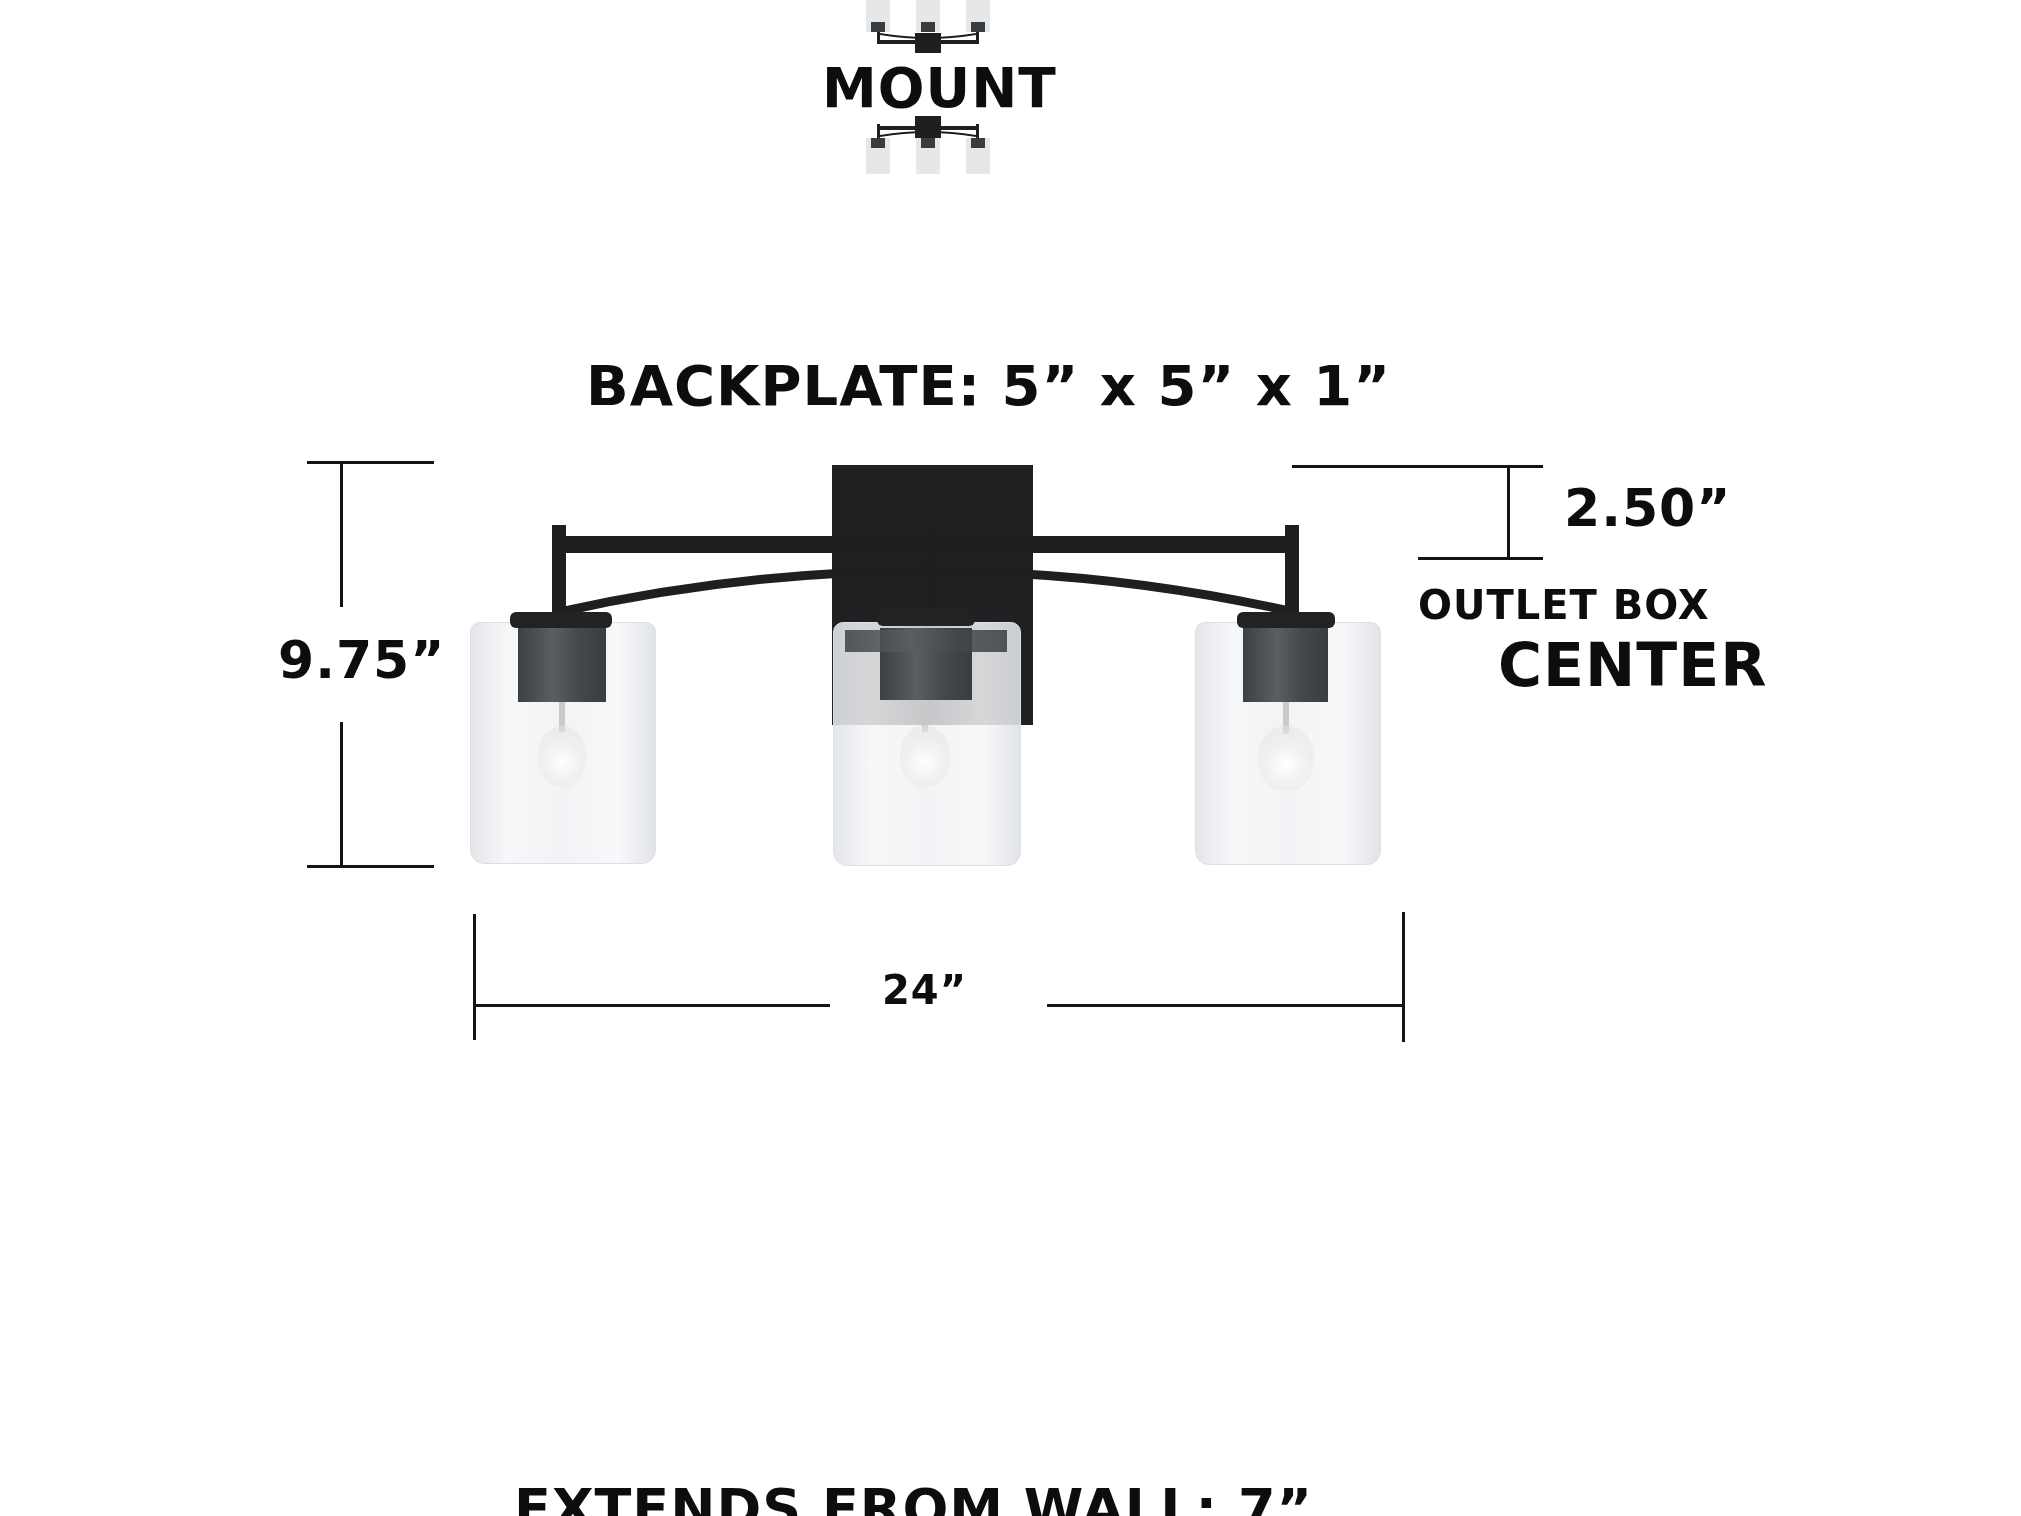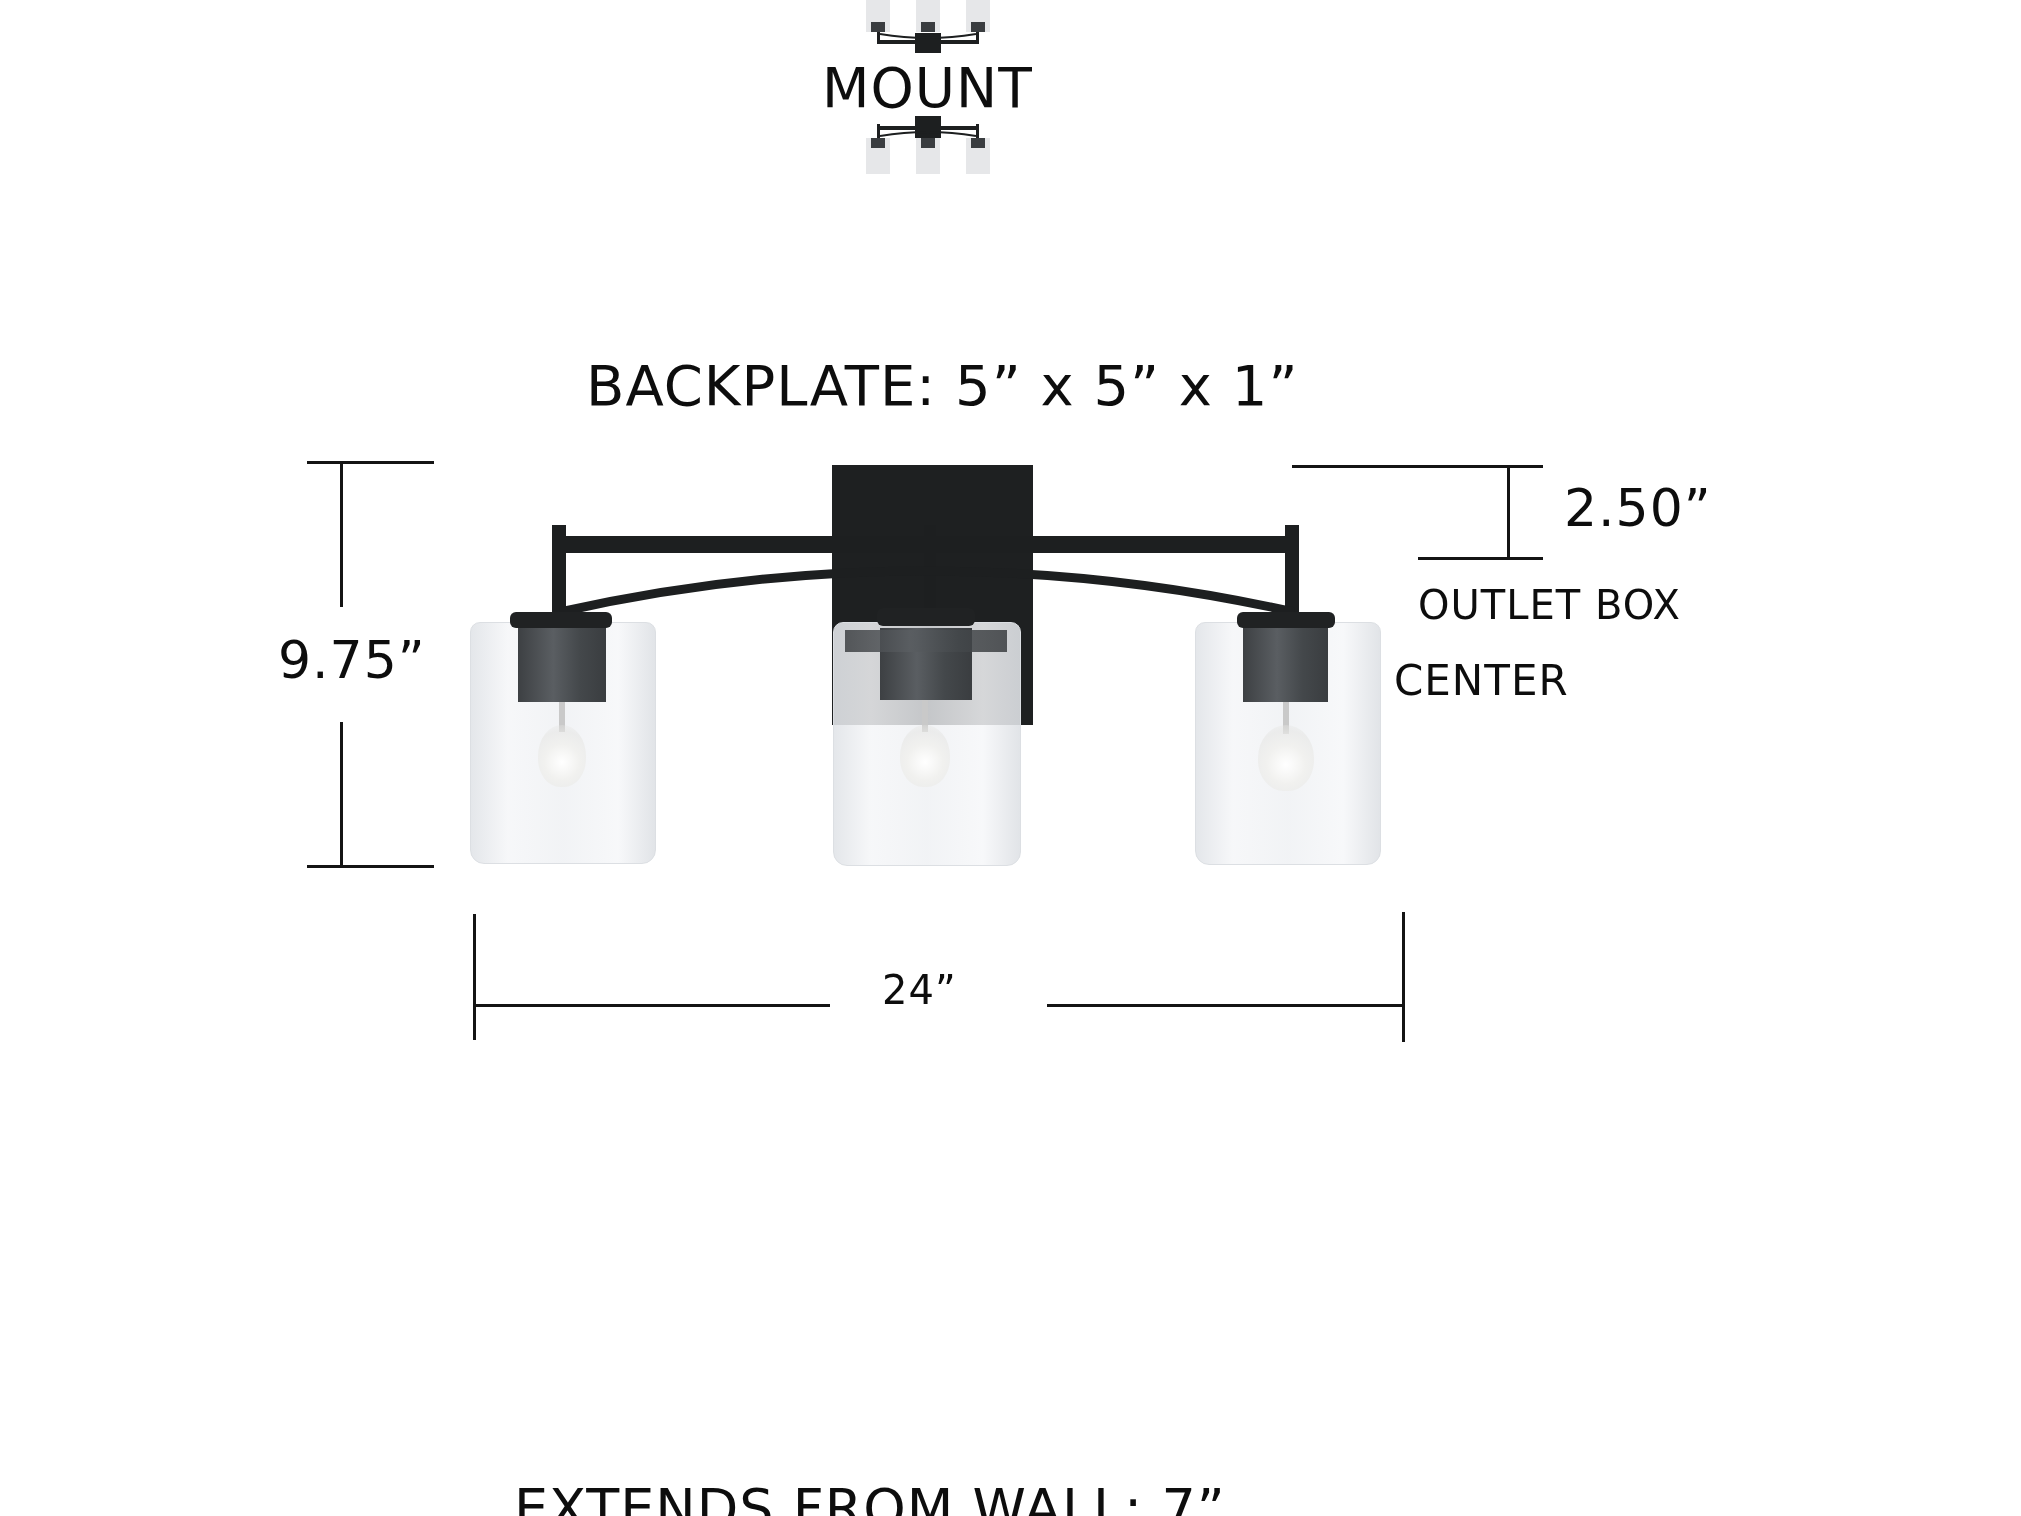--- a/index.html
+++ b/index.html
@@ -1,18 +1,18 @@
 <!DOCTYPE html>
 <html><head>
 <meta charset="utf-8">
 <style>
   html, body { margin:0; padding:0; background:#ffffff; }
   body { width:2021px; height:1516px; position:relative; overflow:hidden; font-family:"DejaVu Sans", sans-serif; color:#111; }
   .abs { position:absolute; }
-  .txt { position:absolute; white-space:nowrap; font-weight:400; color:#0d0d0d; letter-spacing:1px; }
+  .txt { position:absolute; white-space:nowrap; font-weight:700; color:#0d0d0d; letter-spacing:1px; }
   .line { position:absolute; background:#141414; }
   .glass { position:absolute; background:linear-gradient(90deg, rgba(225,228,232,0.9) 0%, rgba(245,246,248,0.85) 20%, rgba(238,240,243,0.8) 50%, rgba(246,247,249,0.85) 80%, rgba(222,225,229,0.9) 100%); border:1px solid #dcdfe3; border-radius:10px 10px 14px 14px; box-sizing:border-box; }
   .cap { position:absolute; background:#202223; border-radius:6px; }
   .socket { position:absolute; background:linear-gradient(90deg,#3d4043,#5a5e62 40%,#44484b 70%,#3a3d40); }
   .bulb { position:absolute; border-radius:50% 50% 46% 46%; background:radial-gradient(circle at 50% 60%, #ffffff 0%, #f1f1ef 40%, rgba(230,230,228,0.6) 70%, rgba(230,230,228,0) 100%); }
   .stem { position:absolute; background:#c9c9c9; }
   .bar { position:absolute; background:#1d1f20; }
   .arch { position:absolute; }
   .mini { position:absolute; }
 </style>
@@ -59,21 +59,21 @@
 <div class="line" style="left:340px;top:462px;width:3px;height:145px;"></div>
 <div class="txt" style="left:278px;top:630px;font-size:52px;line-height:60px;text-align:center;">9.75”</div>
 <div class="line" style="left:340px;top:722px;width:3px;height:145px;"></div>
 <div class="line" style="left:307px;top:865px;width:127px;height:3px;"></div>
 
 <div class="line" style="left:1292px;top:465px;width:251px;height:3px;"></div>
 <div class="line" style="left:1507px;top:466px;width:3px;height:92px;"></div>
 <div class="line" style="left:1418px;top:557px;width:125px;height:3px;"></div>
 <div class="txt" style="left:1548px;top:478px;font-size:52px;line-height:60px;margin-left:16px;">2.50”</div>
 <div class="txt" style="left:1418px;top:578px;font-size:40px;line-height:54px;">OUTLET BOX</div>
-<div class="txt" style="left:1394px;top:638px;font-size:42px;line-height:54px;margin-top:16px;">CENTER</div>
+<div class="txt" style="left:1498px;top:638px;font-size:60px;line-height:54px;">CENTER</div>
 
 <div class="abs" style="left:0;top:0;width:2021px;height:900px;">
 
   <div class="bar" style="left:832px;top:465px;width:201px;height:260px;background:#1e2021;"></div>
 
   <div class="bar" style="left:556px;top:536px;width:742px;height:17px;"></div>
 
   <div class="bar" style="left:552px;top:525px;width:14px;height:90px;"></div>
   <div class="bar" style="left:1285px;top:525px;width:14px;height:90px;"></div>
   <div class="bar" style="left:924px;top:525px;width:12px;height:90px;"></div>

